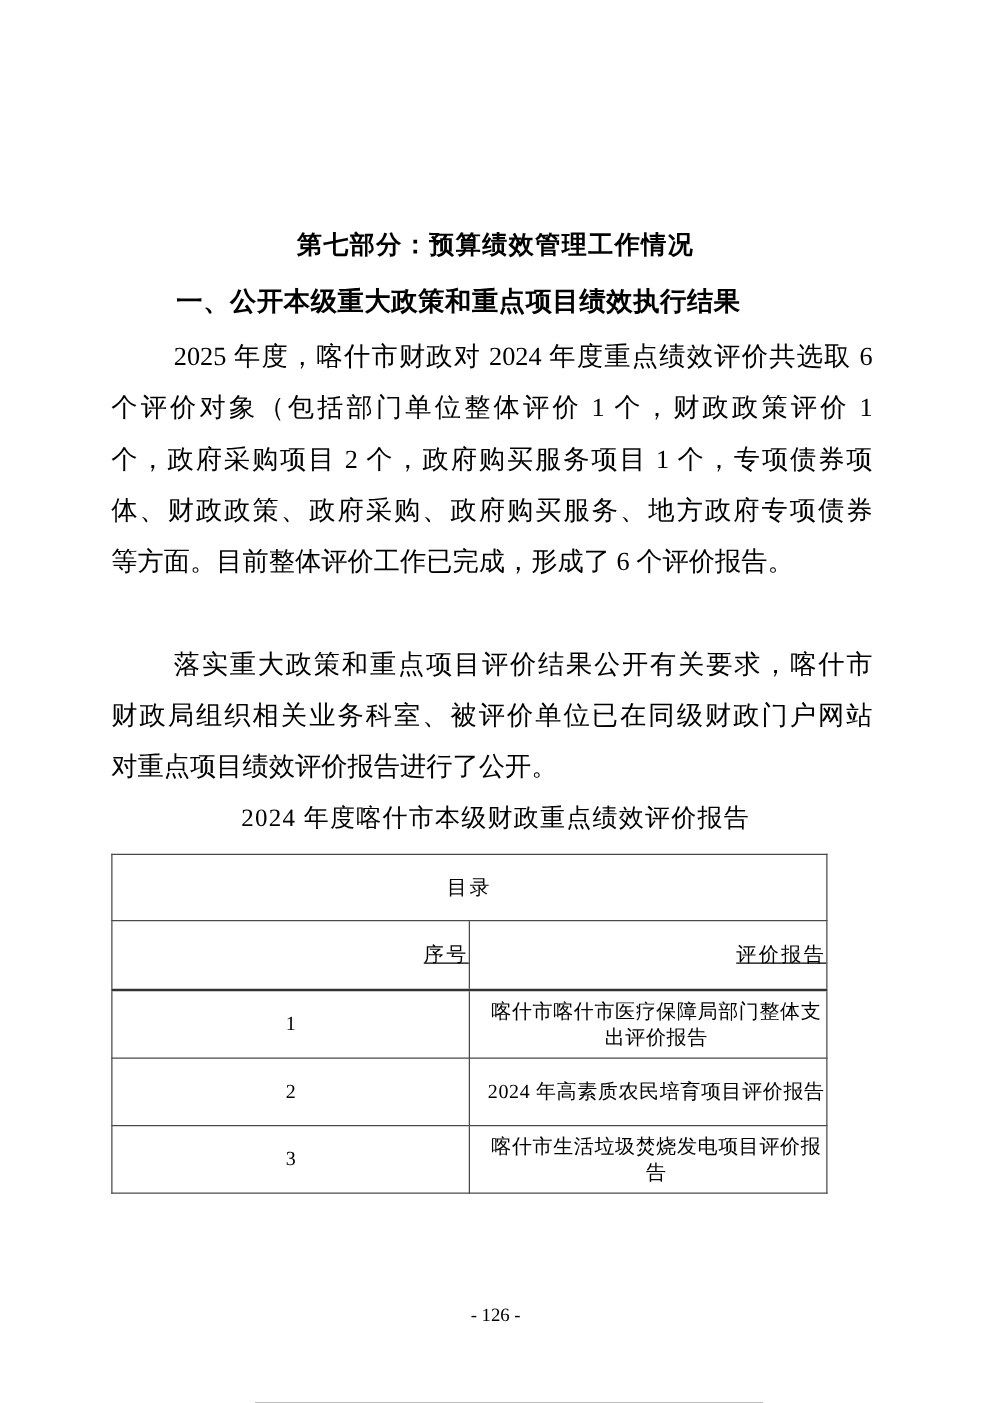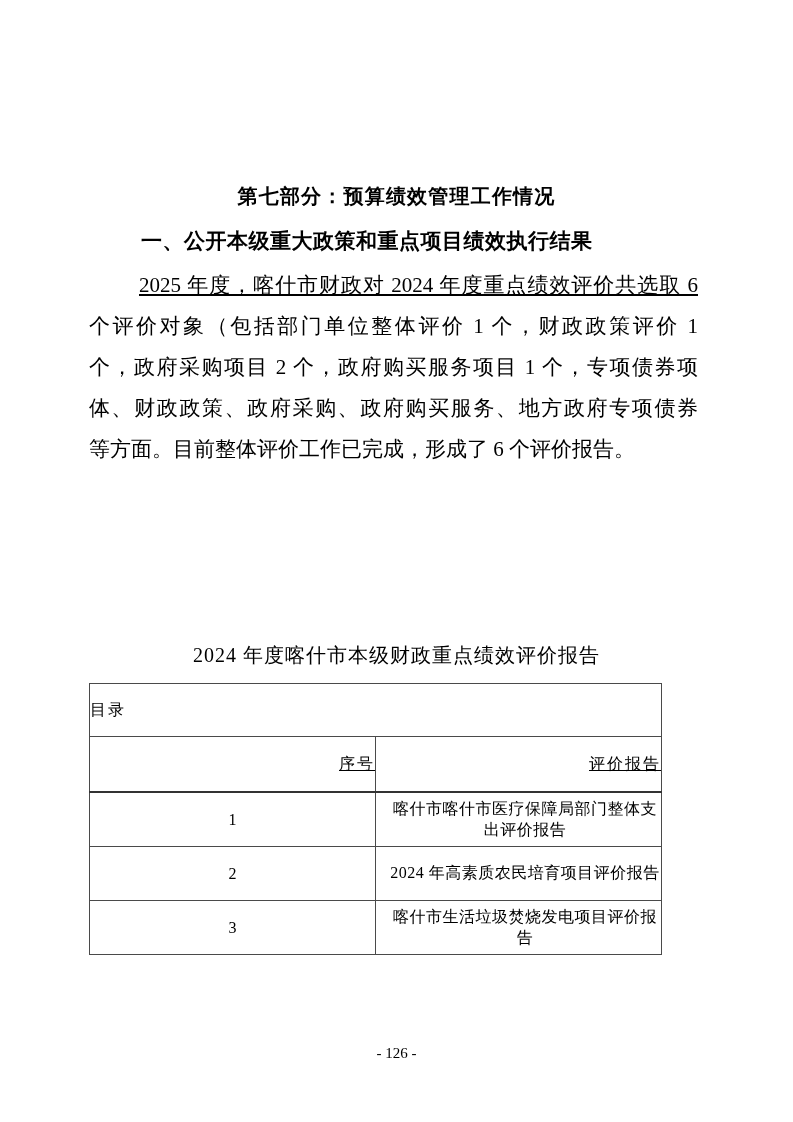--- a/index.html
+++ b/index.html
@@ -32,42 +32,42 @@
     font-size:21px;
   }
   .para-1{top:265px;}
   .para-2{top:511px;}
   .line{
     height:41px;line-height:41px;
     text-align:justify;
     text-align-last:justify;
     white-space:nowrap;
   }
-  .line.first{padding-left:50px;text-decoration:underline;}
+  .line.first{padding-left:50px;}
   .line.last{text-align-last:left;white-space:normal;}
   .table-caption{
     position:absolute;top:641px;left:0;right:0;
     text-align:center;
     font-size:20px;line-height:28px;
     letter-spacing:1px;
   }
   .report-table{
     position:absolute;top:683px;left:89px;
     width:573px;
     border-collapse:collapse;
     table-layout:fixed;
     font-size:16px;
   }
   .report-table td{
     border:1px solid #4a4a4a;
     padding:0;
     vertical-align:middle;
   }
   .report-table .col-no{width:61px;text-align:center;}
-  .report-table .group-header-cell{height:52px;text-align:left;letter-spacing:2px;}
+  .report-table .group-header-cell{height:52px;text-align:center;letter-spacing:2px;}
   .report-table .header-row td{height:54px;text-align:right;border-bottom:2.5px solid #333;letter-spacing:2px;text-decoration:underline;}
   .report-table .data-row td{height:53px;}
   .report-table .col-report{text-align:center;padding-left:13px;letter-spacing:0.5px;}
   .page-footer{
     position:absolute;top:1044px;left:0;right:0;
     text-align:center;
     font-size:15px;line-height:18px;
   }
 </style>
 </head>
@@ -80,20 +80,25 @@
   <div class="section-heading">一、公开本级重大政策和重点项目绩效执行结果</div>
 
   <div class="para para-1">
     <div class="line first">2025 年度，喀什市财政对 2024 年度重点绩效评价共选取 6</div>
     <div class="line">个评价对象（包括部门单位整体评价 1 个，财政政策评价 1</div>
     <div class="line">个，政府采购项目 2 个，政府购买服务项目 1 个，专项债券项</div>
     <div class="line">体、财政政策、政府采购、政府购买服务、地方政府专项债券</div>
     <div class="line last">等方面。目前整体评价工作已完成，形成了 6 个评价报告。</div>
   </div>
 
+  <div class="para para-2">
+    <div class="line first">落实重大政策和重点项目评价结果公开有关要求，喀什市</div>
+    <div class="line">财政局组织相关业务科室、被评价单位已在同级财政门户网站</div>
+    <div class="line last">对重点项目绩效评价报告进行了公开。</div>
+  </div>
 
   <div class="table-caption">2024 年度喀什市本级财政重点绩效评价报告</div>
 
   <table class="report-table">
     <tbody>
       <tr>
         <td class="group-header-cell" colspan="2">目录</td>
       </tr>
       <tr class="header-row">
         <td class="col-no">序号</td>

